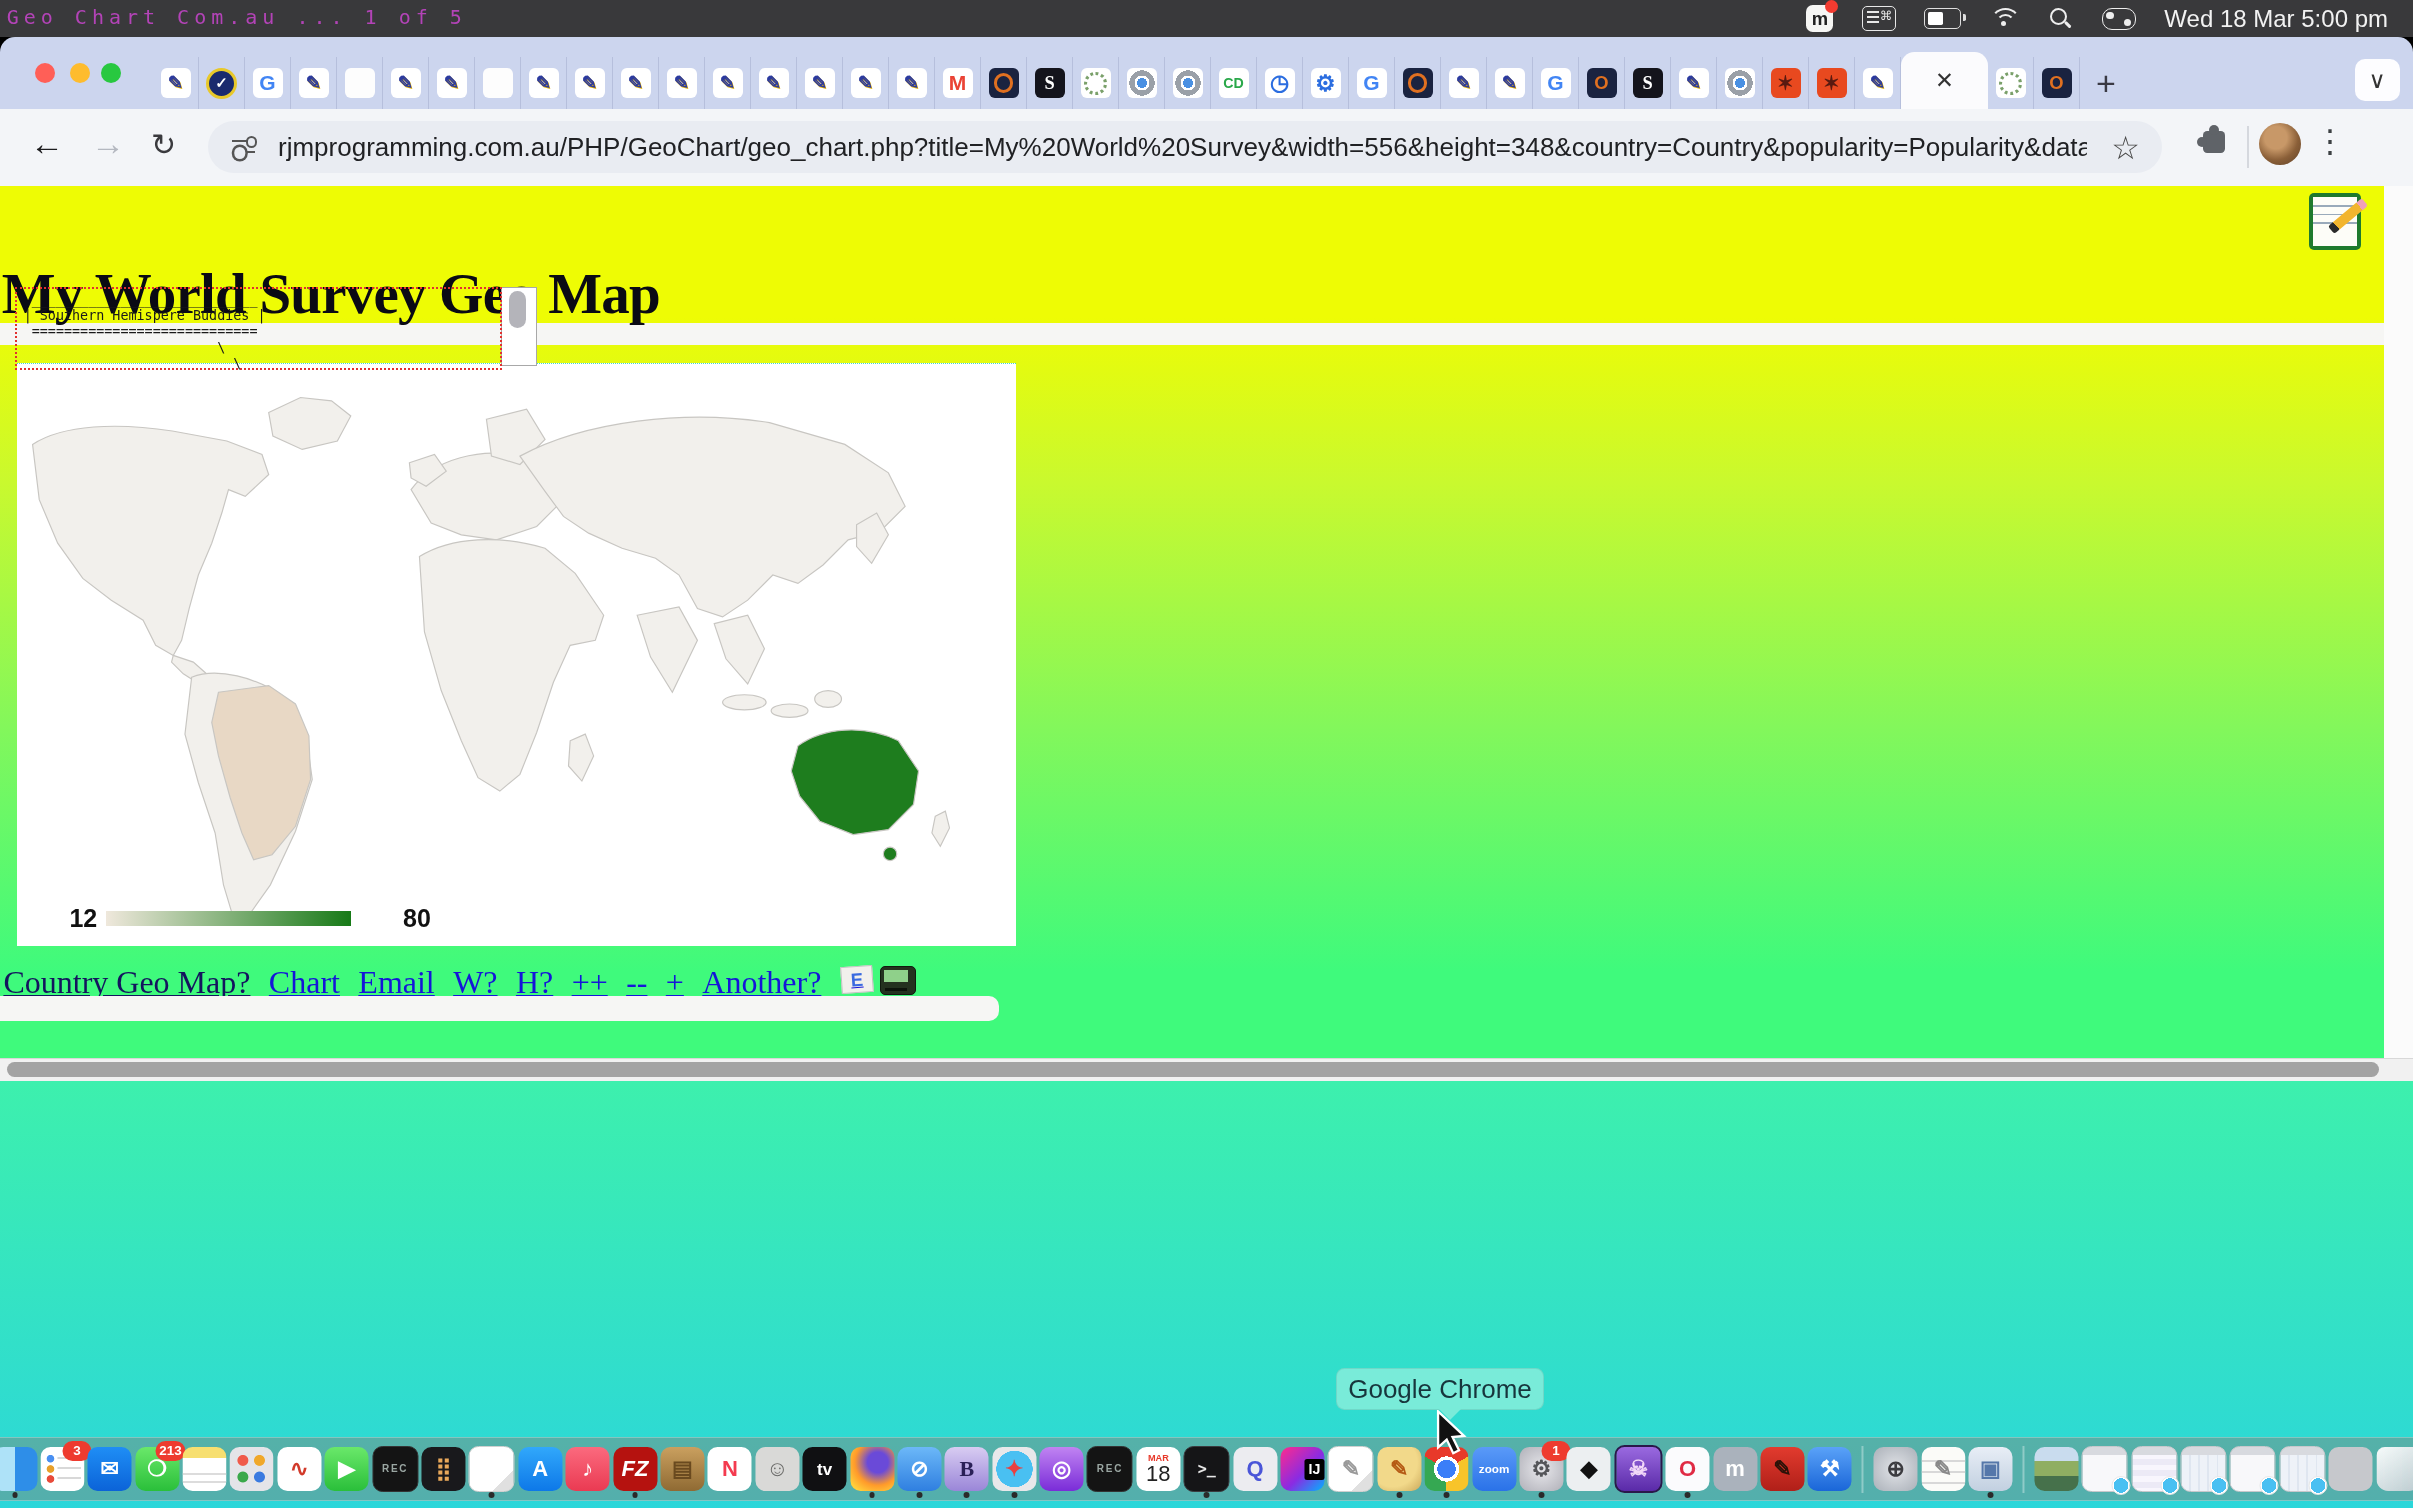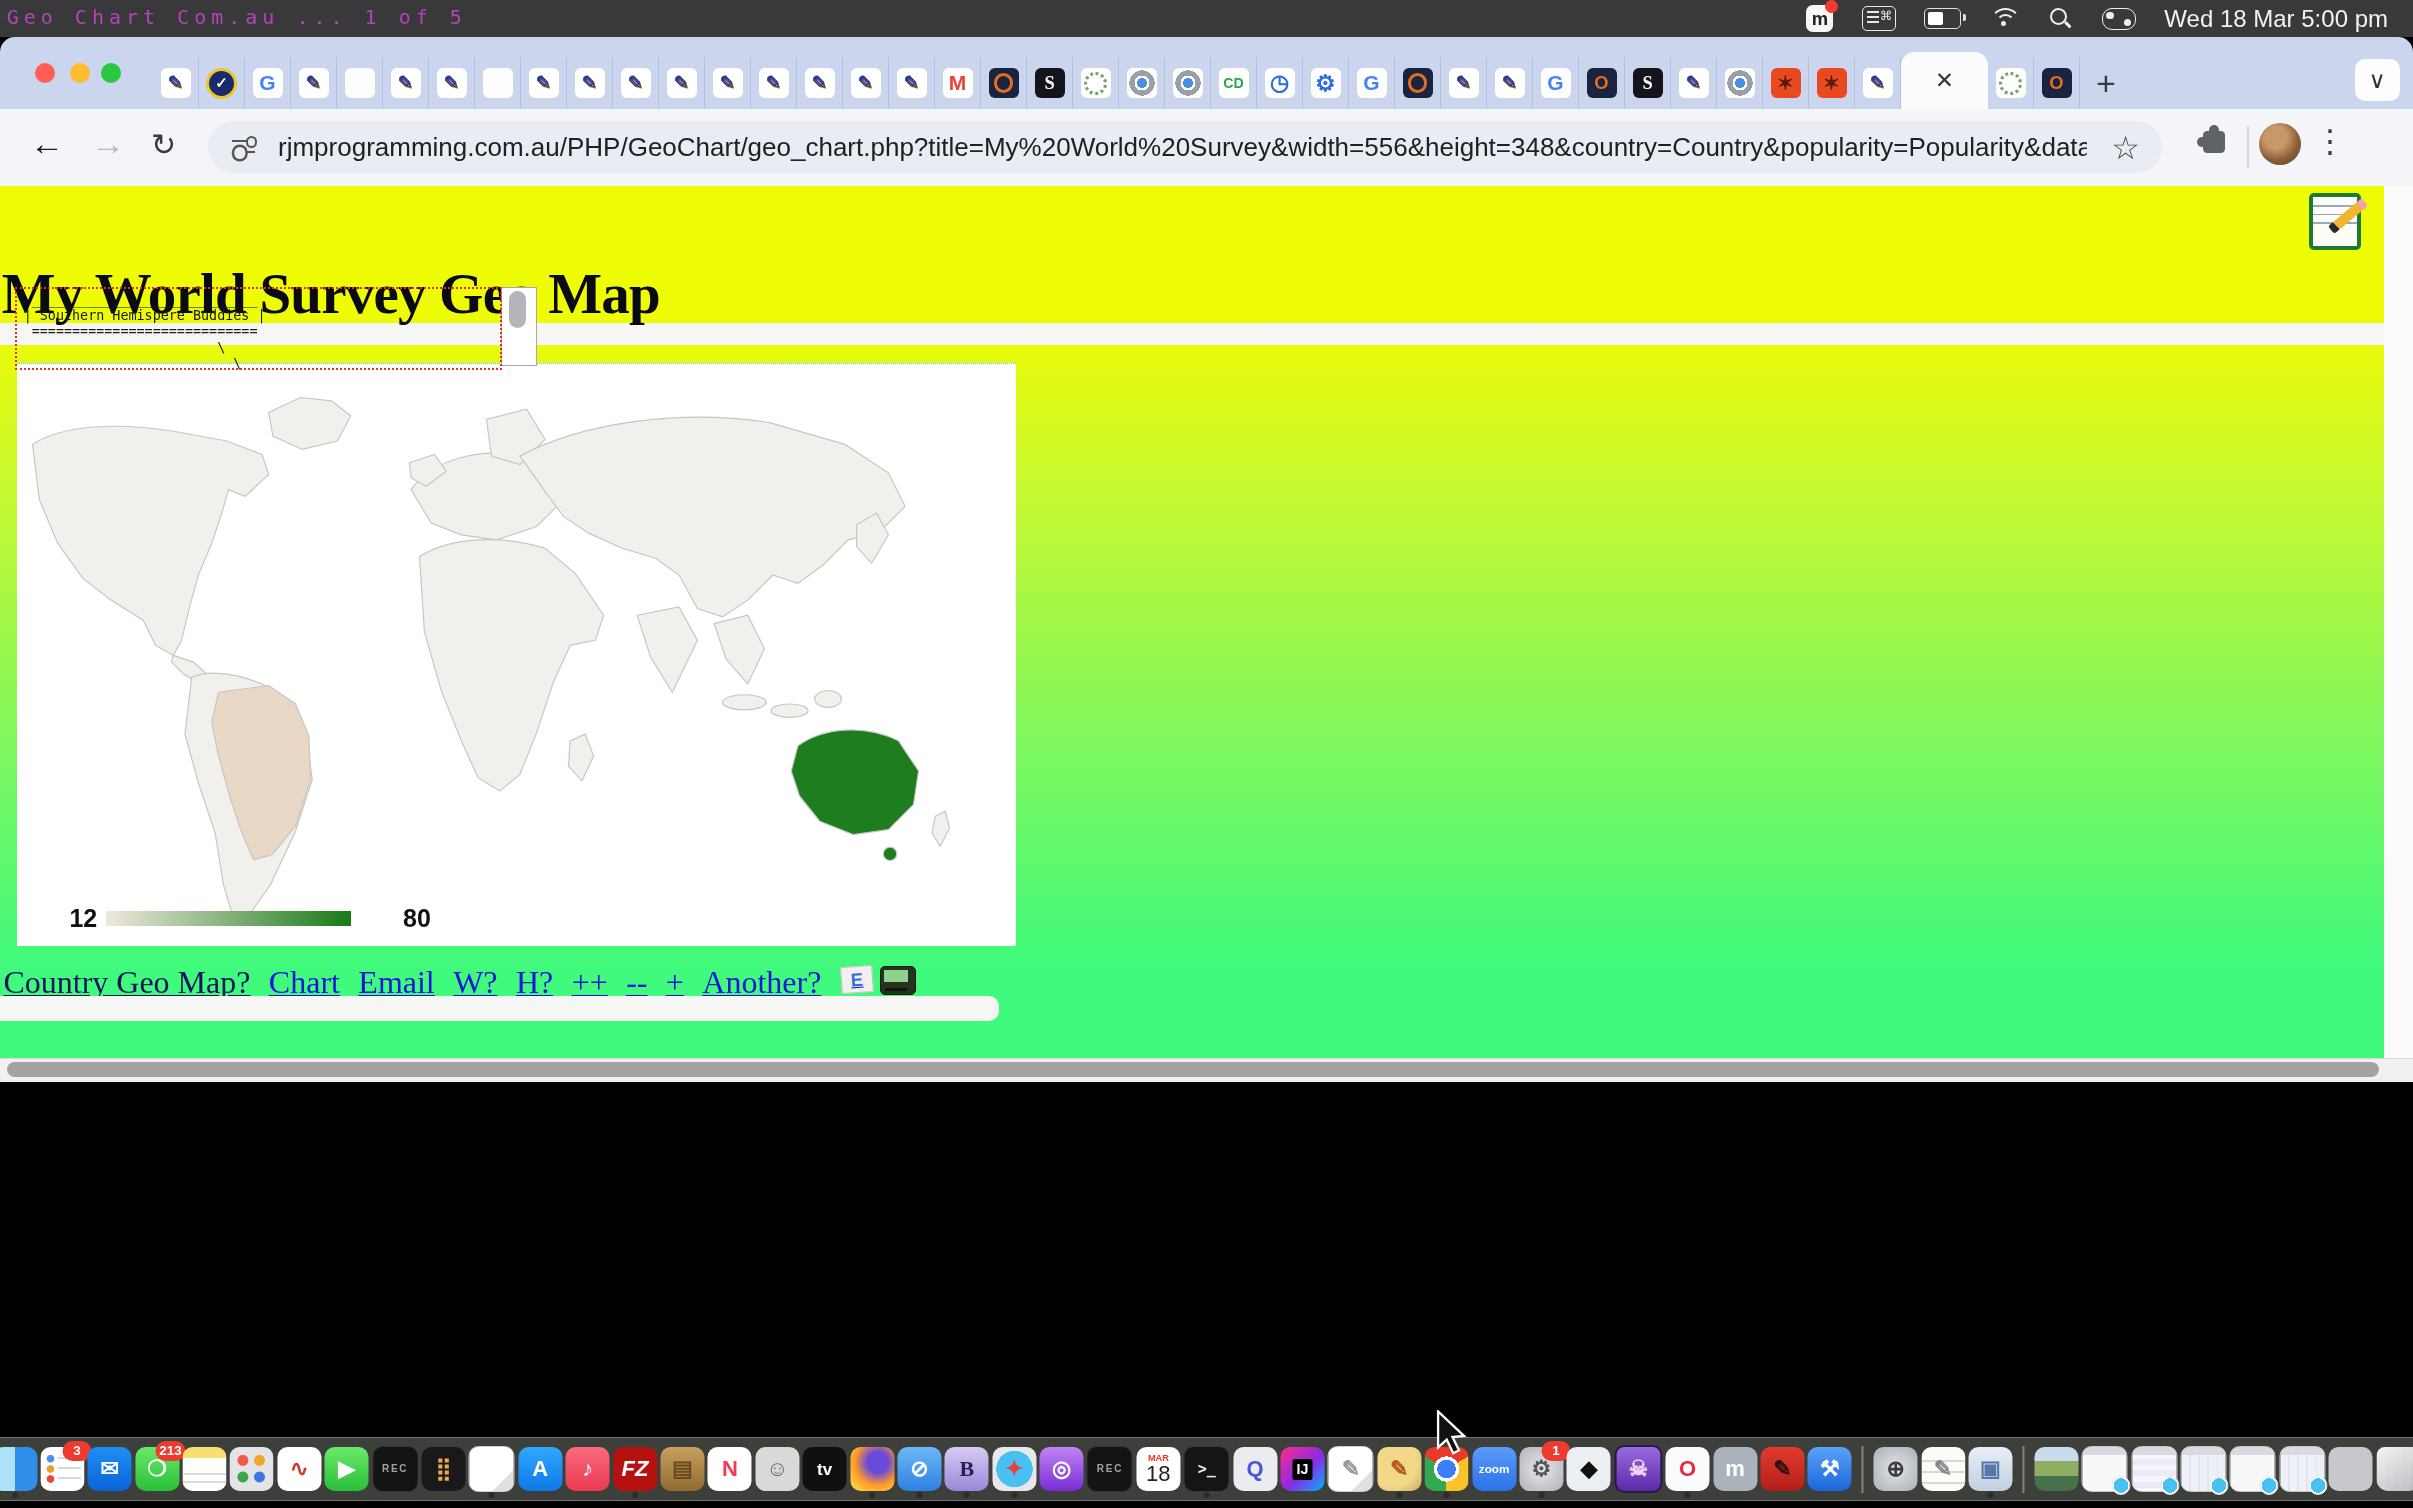--- a/index.html
+++ b/index.html
@@ -146,21 +146,21 @@
   .dk-nosign{background:linear-gradient(#6cb8f8,#2f7fe0);color:#fff;}
   .dk-bapp{background:linear-gradient(#d8ccf2,#9a86d8);color:#2a2057;font-family:"Liberation Serif",serif;}
   .dk-safari{background:radial-gradient(circle,#49c0f2 0 58%,#e8e8ea 59%);color:#e84040;}
   .dk-podcasts{background:linear-gradient(#c084f2,#7a2cd8);color:#fff;}
   .dk-calendar{background:#fff;flex-direction:column;}
   .dk-calendar .month{font:700 9.2px "Liberation Sans",sans-serif;color:#e8392a;margin-top:1.7px;}
   .dk-calendar .day{font:400 22px "Liberation Sans",sans-serif;color:#222;margin-top:-1.7px;}
   .dk-terminal{background:#151517;border:1.7px solid #3a3a3e;color:#e8e8e8;}
   .dk-terminal .glyph{font:700 15px "DejaVu Sans Mono",monospace;}
   .dk-quicktime{background:#ececf0;color:#4a55d8;}
-  .dk-intellij{background:linear-gradient(135deg,#ff2b8d,#8a2be2 55%,#00b4ff);color:#fff;}
+  .dk-intellij{background:linear-gradient(135deg,#ff2b8d,#8a2be2 55%,#00b4ff);color:#fff;justify-content:flex-end;}
   .dk-intellij .glyph{font-size:14.2px;background:#000;padding:3.4px 4.2px;border-radius:2.5px;}
   .dk-palette{background:radial-gradient(circle at 35% 35%,#f2d98a 0 60%,#caa85a 100%);color:#b55a14;}
   .dk-chrome{background:radial-gradient(circle at 50% 50%,#3b7ef8 0 9.2px,#fff 9.2px 12.6px,#0000 12.6px),conic-gradient(from -60deg,#e8392a 0 120deg,#f8c42a 0 240deg,#35a852 0 360deg);}
   .dk-zoomapp{background:linear-gradient(#5a9af8,#2a72e8);color:#fff;}
   .dk-zoomapp .glyph{font-size:11.7px;}
   .dk-settings{background:radial-gradient(#e8e8ec,#b0b0b8);color:#55565a;}
   .dk-inkscape{background:#eceff1;color:#111;}
   .dk-skull{background:linear-gradient(#9a6ae0,#5a2aa8);border:2.5px solid #2a184a;color:#f2d8f8;}
   .dk-opera{background:#fbfbfd;color:#e02b44;}
   .dk-mastodon{background:#aab2bc;color:#fff;}
@@ -431,20 +431,23 @@
           <span class="ic-pager"></span>
         </a>
       </div>
     <div id="white-strip"></div>
   </div>
 
   <div id="hscroll">
       <span class="thumb"></span>
     </div>
 
+  <div id="teal">
+    <div id="chrome-tooltip">Google Chrome</div>
+  </div>
 
   <div id="dock">
       <div class="dk dk-finder">
         <span class="rdot"></span>
       </div>
       <div class="dk dk-reminders">
         <span class="badge">3</span>
       </div>
       <div class="dk dk-mail">
         <span class="glyph">✉</span>

